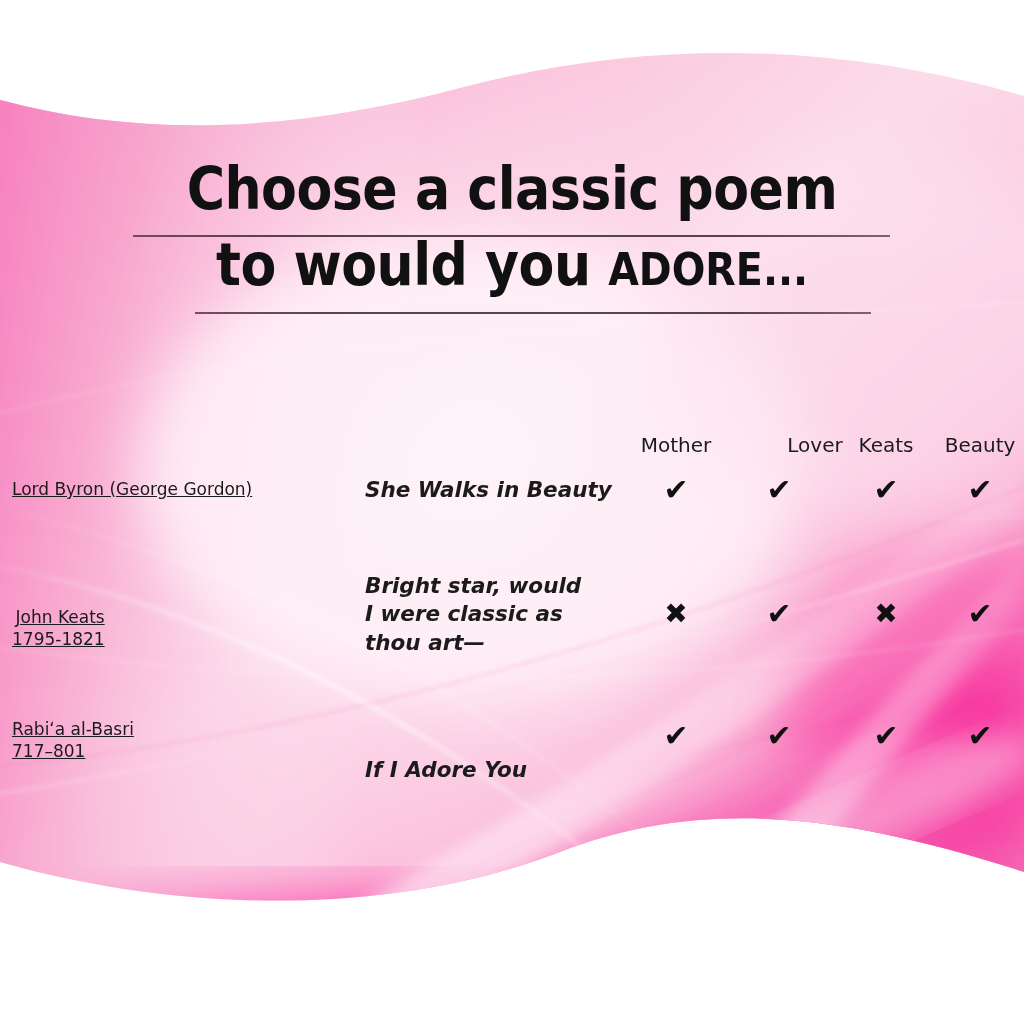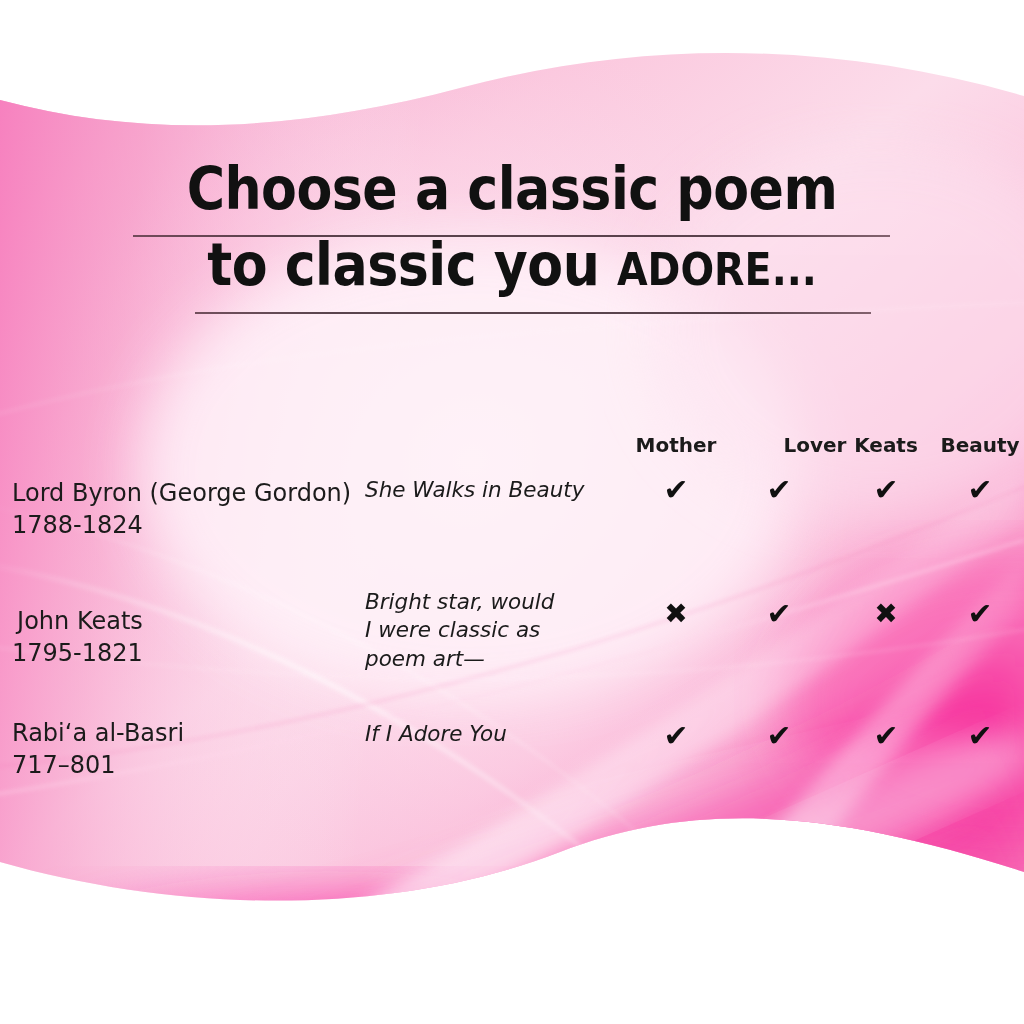--- a/index.html
+++ b/index.html
@@ -35,33 +35,34 @@
     opacity:.85;
   }
   .rule-1{left:133px;top:235px;width:757px;}
   .rule-2{left:195px;top:312px;width:676px;}
 
   
   .tbl{position:absolute;left:0;top:0;width:1024px;height:1024px;}
 
   .col-head{
     position:absolute;
-    font-size:20px;font-weight:bold;color:#1b1b1b;
+    font-size:20px;font-weight:normal;color:#1b1b1b;
     transform:translateX(-50%);
     white-space:nowrap;
   }
 
   .author{
     position:absolute;
-    font-size:24px;color:#1b1b1b;line-height:1.32;
+    font-size:17px;color:#1b1b1b;line-height:1.32;
     white-space:nowrap;
+    text-decoration:underline;
   }
   .poem{
     position:absolute;
-    font-size:21.5px;color:#1b1b1b;font-style:italic;font-weight:400;
+    font-size:21.5px;color:#1b1b1b;font-style:italic;font-weight:700;
     line-height:1.32;
   }
   .mark{
     position:absolute;
     font-size:30px;color:#101010;font-weight:bold;
     transform:translate(-50%,-50%);
     line-height:1;
   }
   .mark.cross{font-size:28px;}
 </style>
@@ -173,60 +174,59 @@
 
       <path d="M-60,640 C 300,690 640,700 1080,620" stroke="#ffffff" stroke-width="1.6" fill="none" opacity="0.22" filter="url(#soft3)"></path>
 
       <ellipse cx="700" cy="830" rx="330" ry="60" fill="#ffffff" opacity="0.22" filter="url(#soft16)" transform="rotate(-13 700 830)"></ellipse>
       <ellipse cx="860" cy="820" rx="200" ry="34" fill="#ffffff" opacity="0.25" filter="url(#soft16)" transform="rotate(-24 860 820)"></ellipse>
     </g>
   </svg>
 
   <div class="title-block">
     <div class="title-line l1">Choose a classic poem</div>
-    <div class="title-line l2"><span>to classic you </span><span class="adore">ADORE...</span></div>
+    <div class="title-line l2"><span>to would you </span><span class="adore">ADORE...</span></div>
   </div>
 
   <div class="rule rule-1"></div>
   <div class="rule rule-2"></div>
 
   <div class="tbl" id="table-root">
       <div class="col-head" style="left: 676px; top: 433px;">Mother</div>
       <div class="col-head" style="left: 779px; top: 433px; margin-left: 36px;">Lover</div>
       <div class="col-head" style="left: 886px; top: 433px;">Keats</div>
       <div class="col-head" style="left: 980px; top: 433px;">Beauty</div>
       <div class="author" style="left: 12px; top: 478px;">
         <div>Lord Byron (George Gordon)</div>
-        <div>1788-1824</div>
       </div>
       <div class="poem" style="left: 365px; top: 476px;">
         <div>She Walks in Beauty</div>
       </div>
       <div class="mark tick" style="left: 676px; top: 490px;">✔</div>
       <div class="mark tick" style="left: 779px; top: 490px;">✔</div>
       <div class="mark tick" style="left: 886px; top: 490px;">✔</div>
       <div class="mark tick" style="left: 980px; top: 490px;">✔</div>
       <div class="author" style="left: 12px; top: 606px; text-align: right;">
         <div>John Keats</div>
         <div>1795-1821</div>
       </div>
-      <div class="poem" style="left: 365px; top: 588px;">
+      <div class="poem" style="left: 365px; top: 572px;">
         <div>Bright star, would</div>
         <div>I were classic as</div>
-        <div>poem art—</div>
+        <div>thou art—</div>
       </div>
       <div class="mark cross" style="left: 676px; top: 614px;">✖</div>
       <div class="mark tick" style="left: 779px; top: 614px;">✔</div>
       <div class="mark cross" style="left: 886px; top: 614px;">✖</div>
       <div class="mark tick" style="left: 980px; top: 614px;">✔</div>
       <div class="author" style="left: 12px; top: 718px;">
         <div>Rabiʻa al-Basri</div>
         <div>717–801</div>
       </div>
-      <div class="poem" style="left: 365px; top: 720px;">
+      <div class="poem" style="left: 365px; top: 756px;">
         <div>If I Adore You</div>
       </div>
       <div class="mark tick" style="left: 676px; top: 736px;">✔</div>
       <div class="mark tick" style="left: 779px; top: 736px;">✔</div>
       <div class="mark tick" style="left: 886px; top: 736px;">✔</div>
       <div class="mark tick" style="left: 980px; top: 736px;">✔</div>
     </div>
 
 </div>
 

